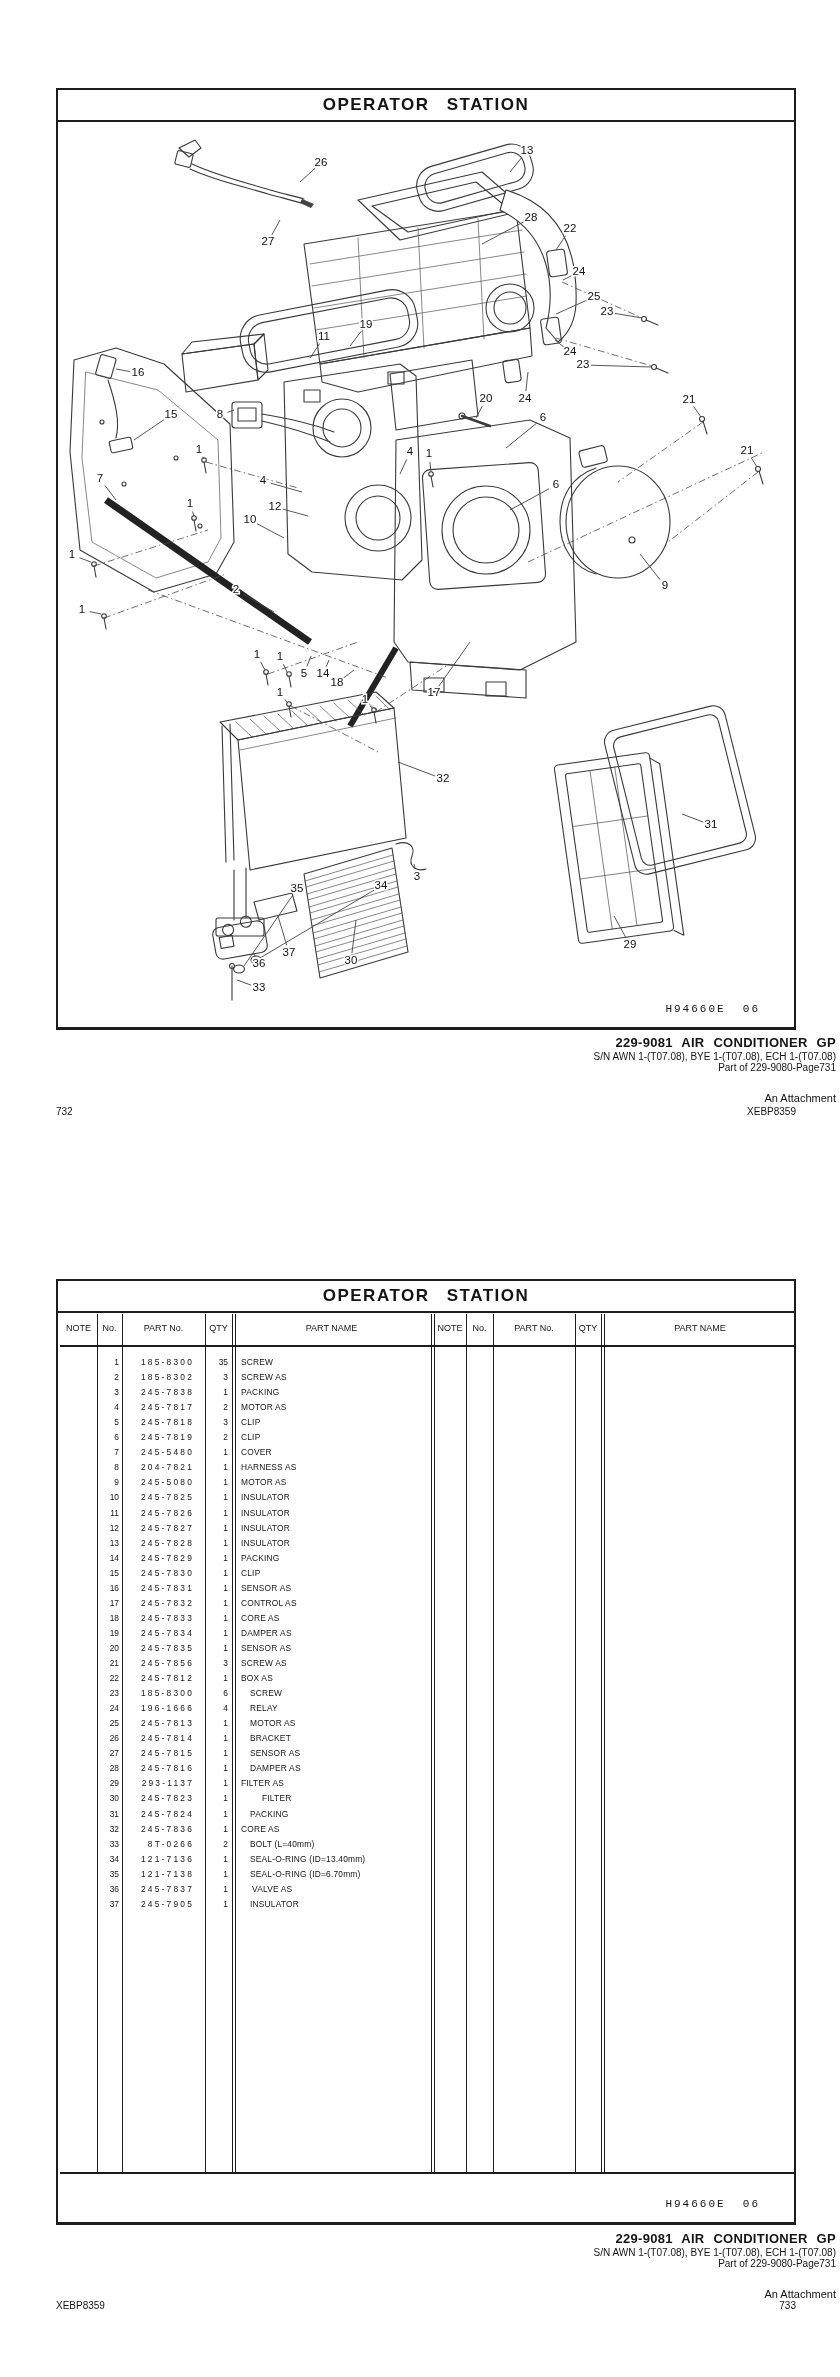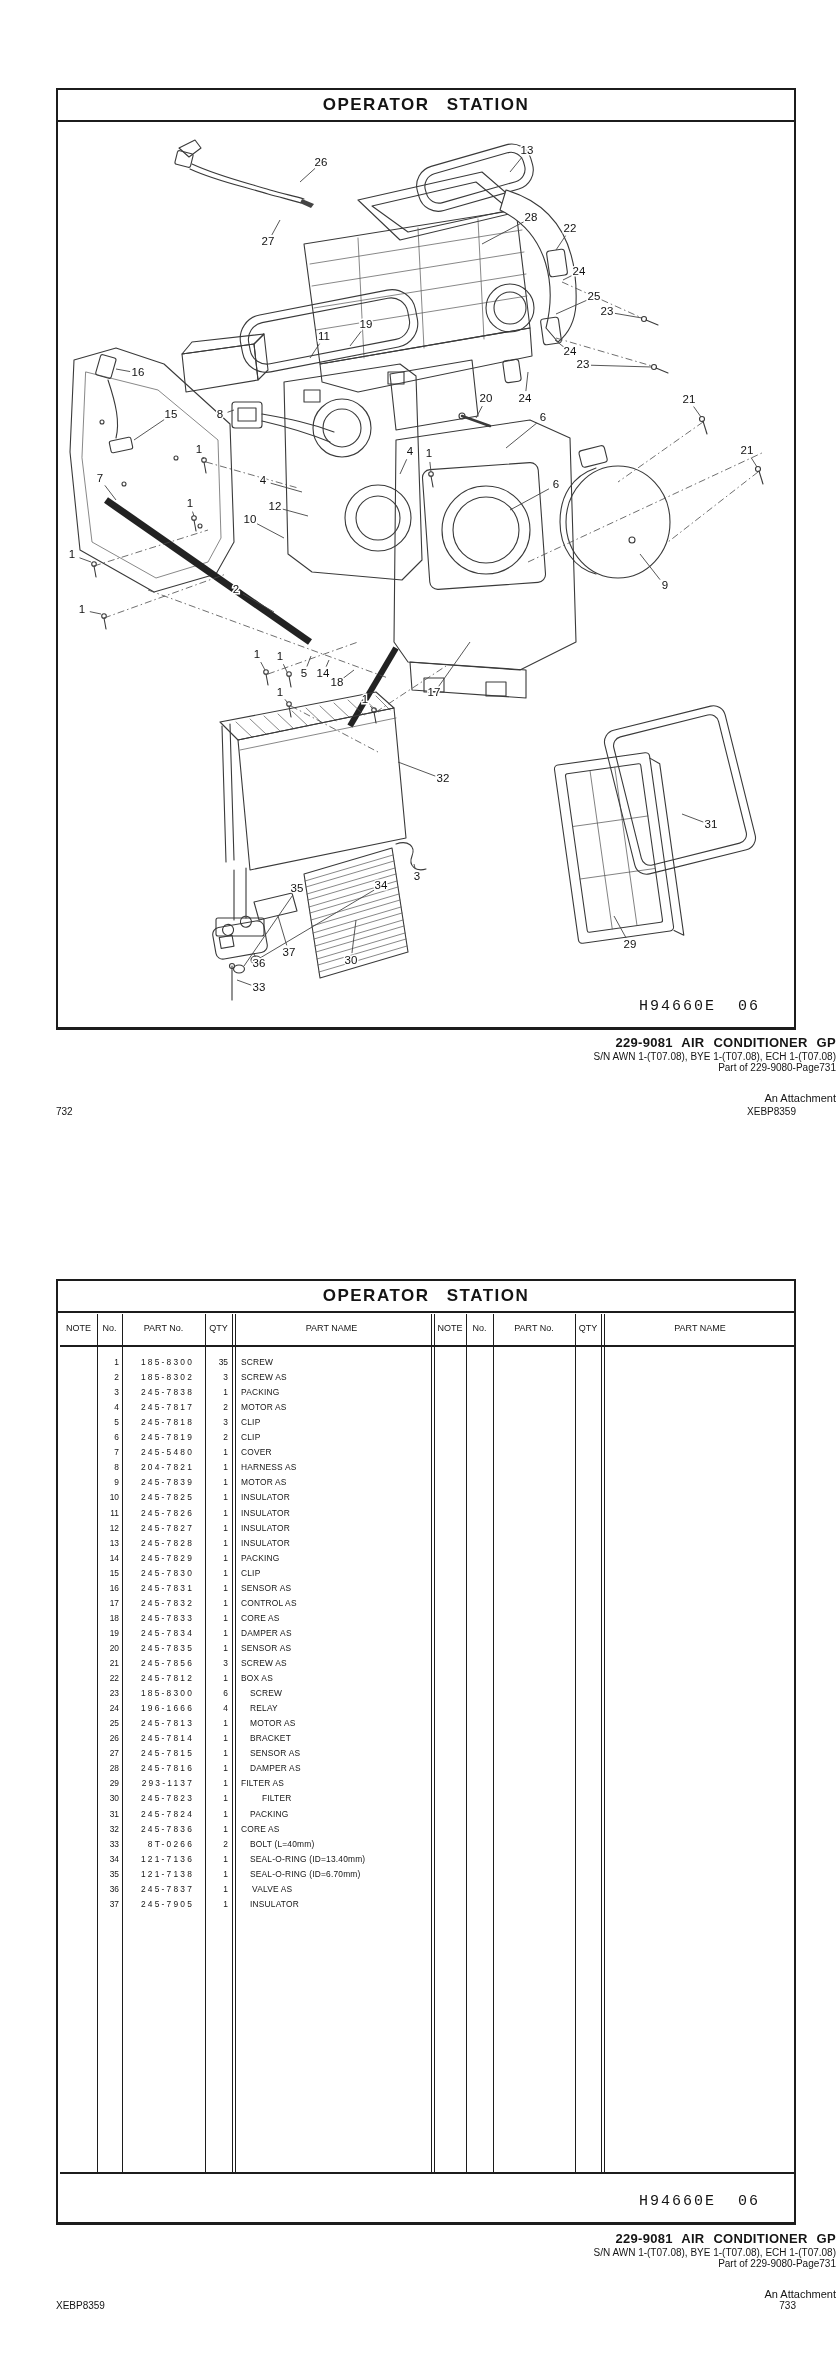--- a/index.html
+++ b/index.html
@@ -6,21 +6,21 @@
   body{width:840px;height:2377px;position:relative;background:#ffffff;
        font-family:"Liberation Sans",sans-serif;color:#141414;overflow:hidden;}
   .page-box{position:absolute;left:56px;width:736px;background:#fff;
             border:2px solid #1c1c1c;border-bottom-width:3px;}
   #page1-box{top:88px;height:937px;}
   #page2-box{top:1279px;height:941px;}
   .title-band{position:absolute;top:0;left:0;right:0;height:30px;
               border-bottom:2px solid #1c1c1c;display:flex;align-items:center;justify-content:center;
               font-size:17px;font-weight:bold;letter-spacing:1.5px;word-spacing:11px;}
   .plate-code{position:absolute;right:34px;bottom:12px;font-family:"Liberation Mono",monospace;
-              font-size:15px;letter-spacing:2px;white-space:pre;}
+              font-size:11px;letter-spacing:2px;white-space:pre;}
   #diagram-svg{position:absolute;left:0;top:32px;}
   .caption{position:absolute;left:0;width:836px;text-align:right;line-height:1.15;}
   .cap-title{font-size:13px;font-weight:bold;word-spacing:5px;letter-spacing:0.3px;}
   .cap-sub{font-size:10px;}
   .cap-note{font-size:11px;margin-top:18px;}
   .page-id{position:absolute;font-size:10px;}
   
   #parts-table{position:absolute;left:2px;top:2px;right:2px;bottom:3px;}
   .th-cell{position:absolute;transform:translateX(-50%);font-size:9px;white-space:nowrap;}
   .vline{position:absolute;width:1px;background:#1c1c1c;}
@@ -426,21 +426,21 @@
         <span class="t-name" style="left: 181px;">COVER</span>
       </div>
       <div class="t-row" style="top: 177.35px;">
         <span class="t-no">8</span>
         <span class="t-part">204-7821</span>
         <span class="t-qty">1</span>
         <span class="t-name" style="left: 181px;">HARNESS AS</span>
       </div>
       <div class="t-row" style="top: 192.4px;">
         <span class="t-no">9</span>
-        <span class="t-part">245-7839</span>
+        <span class="t-part">245-5080</span>
         <span class="t-qty">1</span>
         <span class="t-name" style="left: 181px;">MOTOR AS</span>
       </div>
       <div class="t-row" style="top: 207.45px;">
         <span class="t-no">10</span>
         <span class="t-part">245-7825</span>
         <span class="t-qty">1</span>
         <span class="t-name" style="left: 181px;">INSULATOR</span>
       </div>
       <div class="t-row" style="top: 222.5px;">

